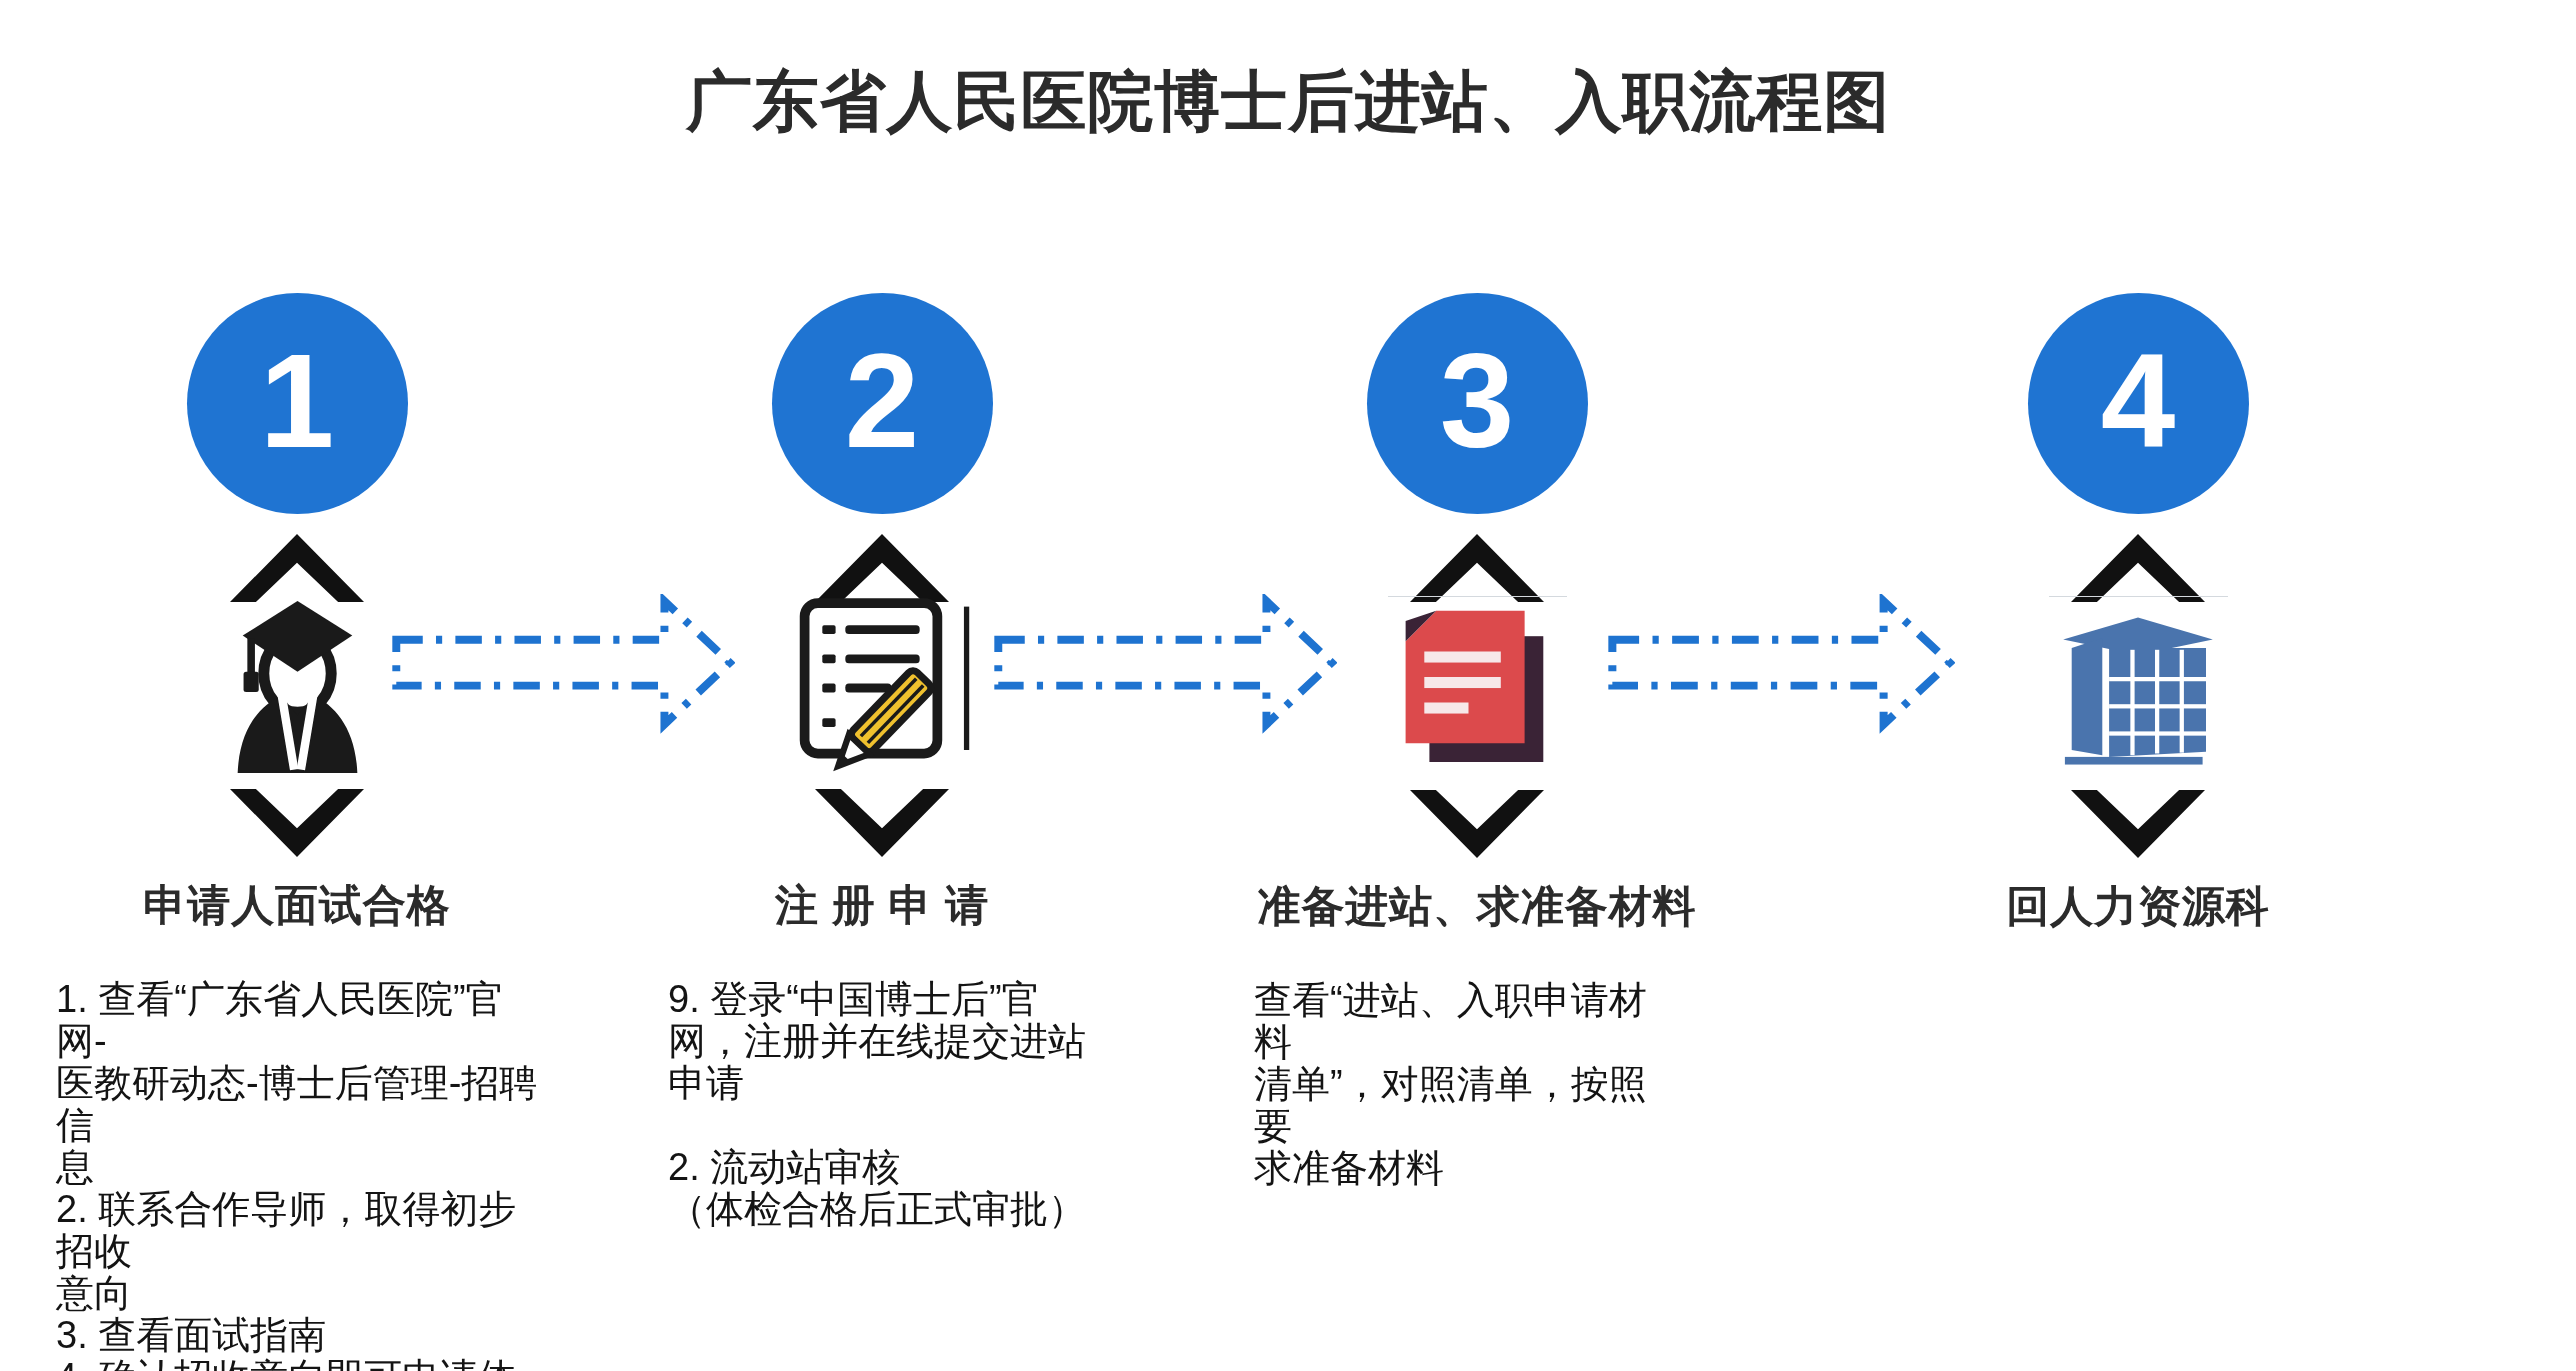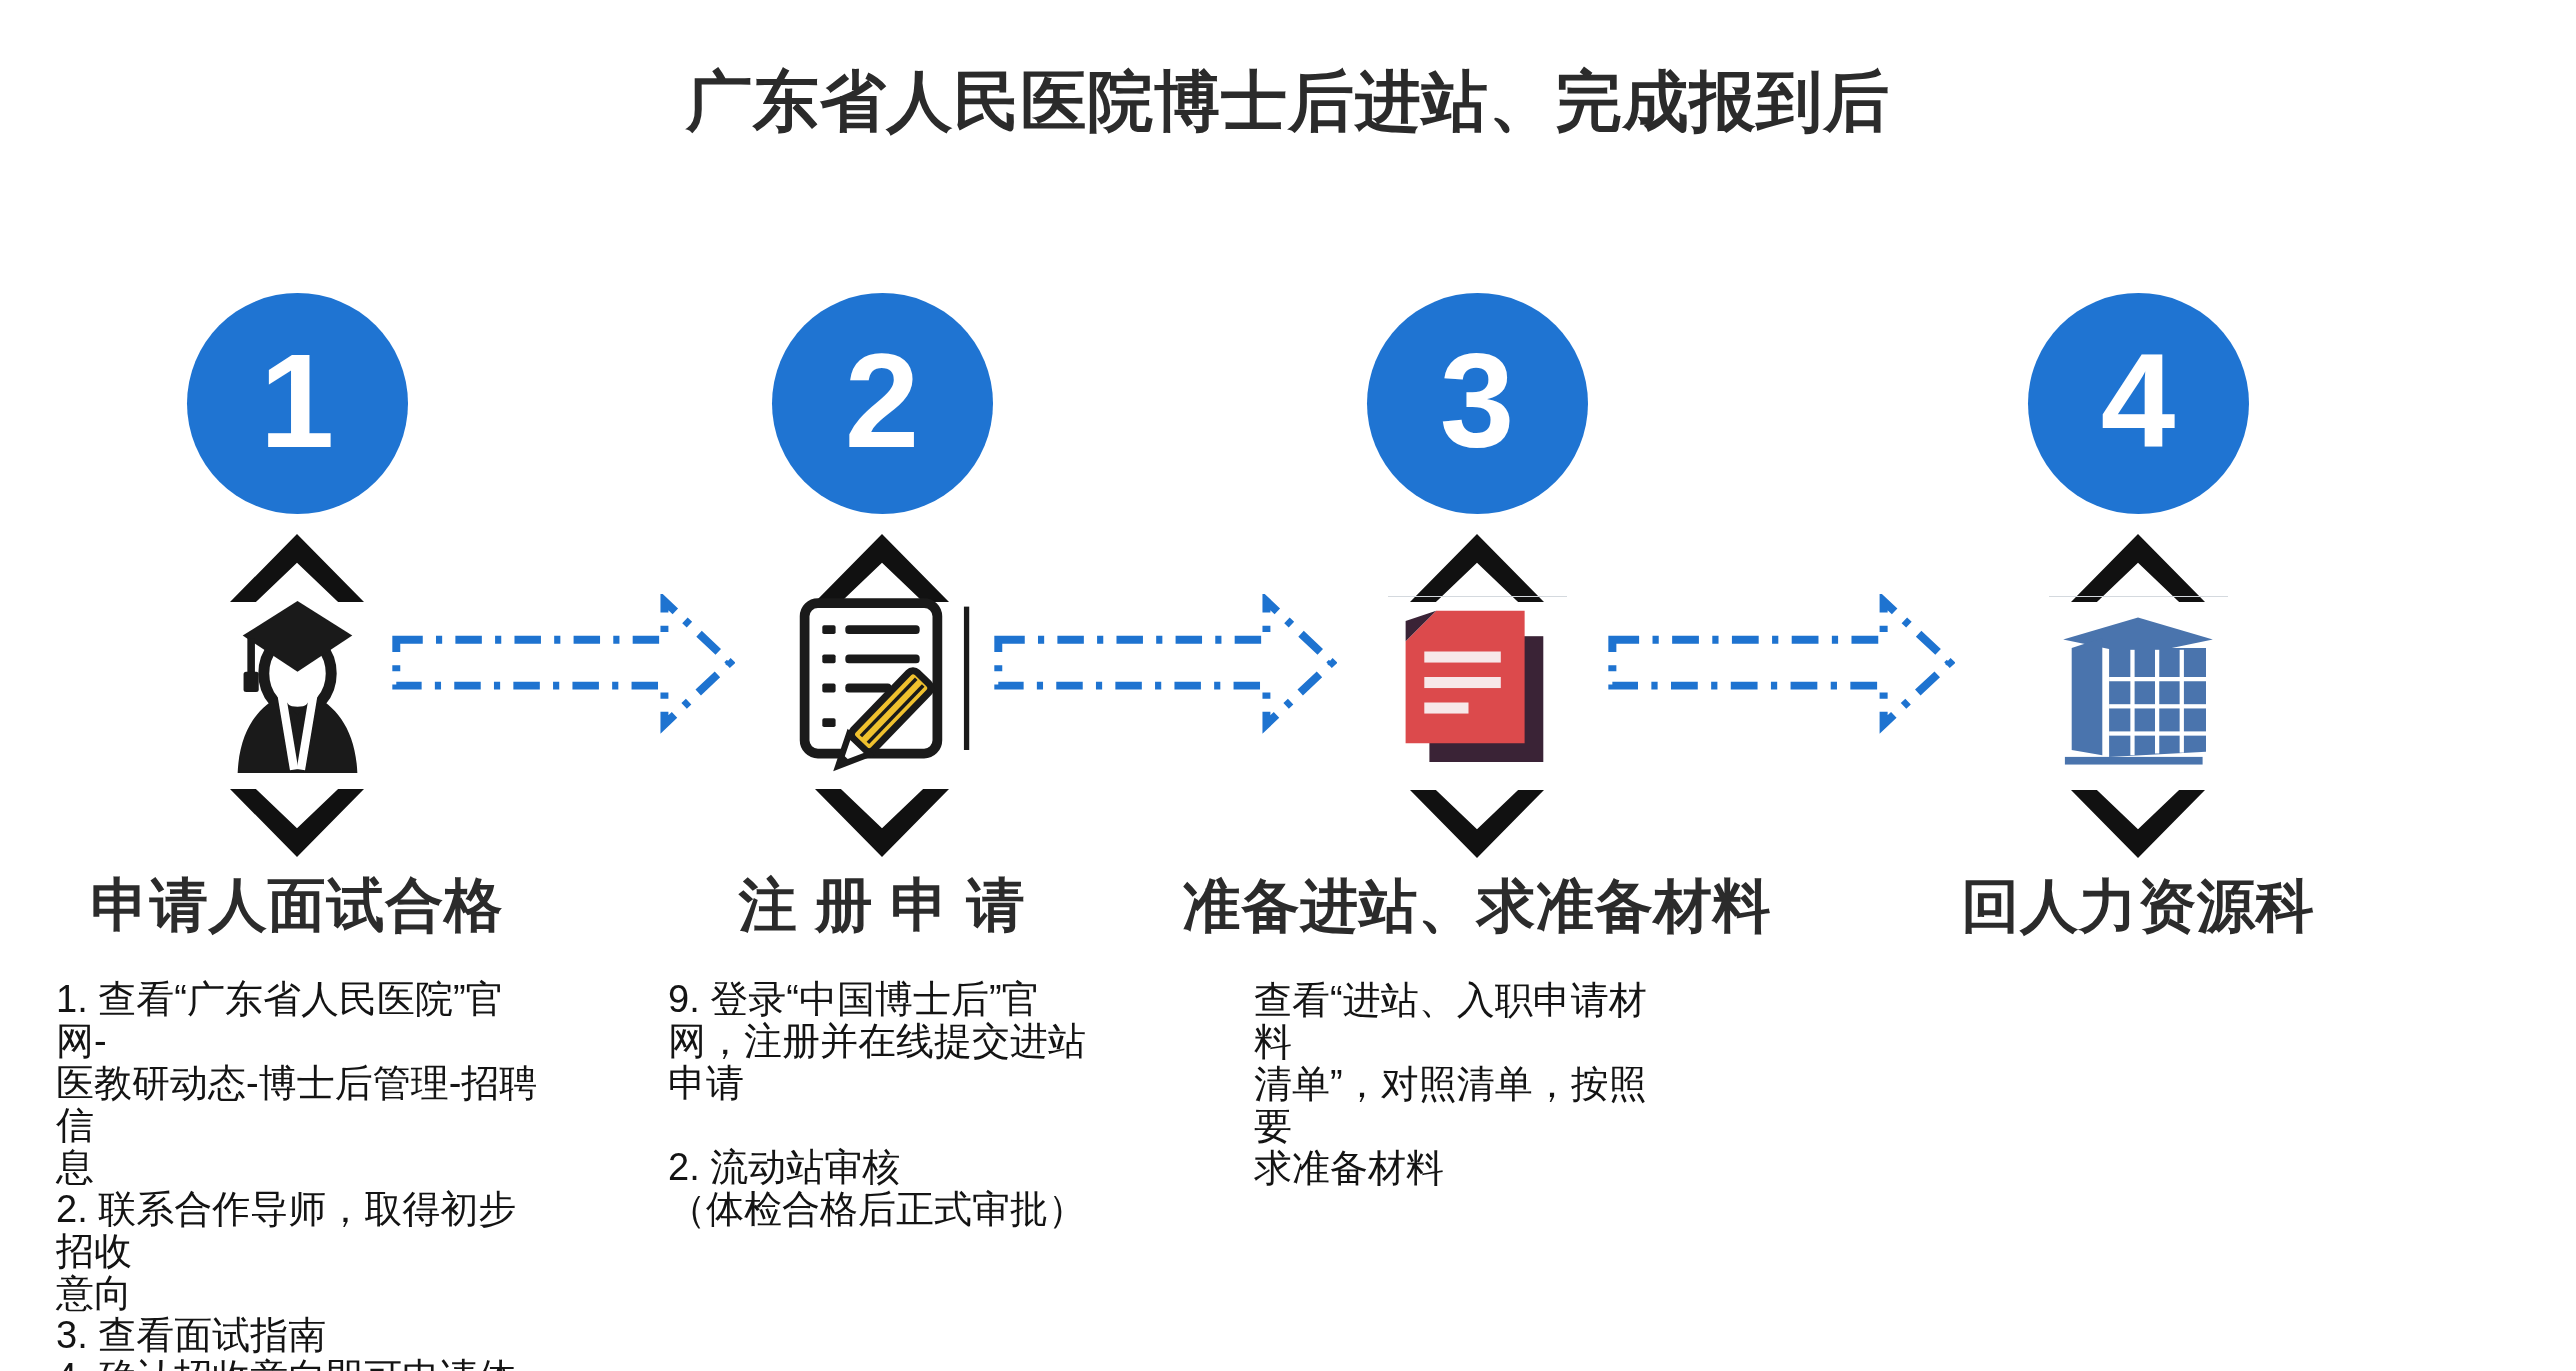--- a/index.html
+++ b/index.html
@@ -34,42 +34,42 @@
   .chevron{width:134px;height:68px;display:block;}
   .chevron-up{margin-top:19.6px;}
   .chevron-down{margin-top:16px;}
   .icon-box{
     width:179px;height:177px;margin-top:-5.4px;
     display:flex;align-items:center;justify-content:center;
   }
   .hairline{border-top:1.8px solid #d4d9de;}
   .step-title{
     margin-top:23px;
-    font-size:58px;font-weight:bold;color:#2b2b2b;
+    font-size:43px;font-weight:bold;color:#2b2b2b;
     line-height:50px;letter-spacing:0.9px;
     white-space:nowrap;text-align:center;
   }
   .step-body{
     margin-top:48px;align-self:flex-start;
     font-size:38px;color:#141414;line-height:42px;
     white-space:pre-line;text-align:left;
   }
   .col1 .step-body{width:482px;}
   .col2 .step-body{width:424px;}
   .col3 .step-body{width:424px;}
   .col4 .step-body{width:629px;}
   .flow-arrow{position:absolute;top:594px;height:141px;}
   .arrow-1{left:391px;width:344px;}
   .arrow-2{left:993px;width:344px;}
   .arrow-3{left:1607px;width:348px;}
 </style>
 </head>
 <body>
 
-<div class="page-title">广东省人民医院博士后进站、完成报到后</div>
+<div class="page-title">广东省人民医院博士后进站、入职流程图</div>
 
 <div class="column col1">
   <div class="step-circle">
     <span>1</span>
   </div>
   <svg class="chevron chevron-up" viewBox="0 0 150 76">
     <polygon points="0,76 75,0 150,76 121,76 75,32 29,76" fill="#111111"></polygon>
   </svg>
   <div class="icon-box">
     <svg width="143" height="177" viewBox="0 0 150 210">

